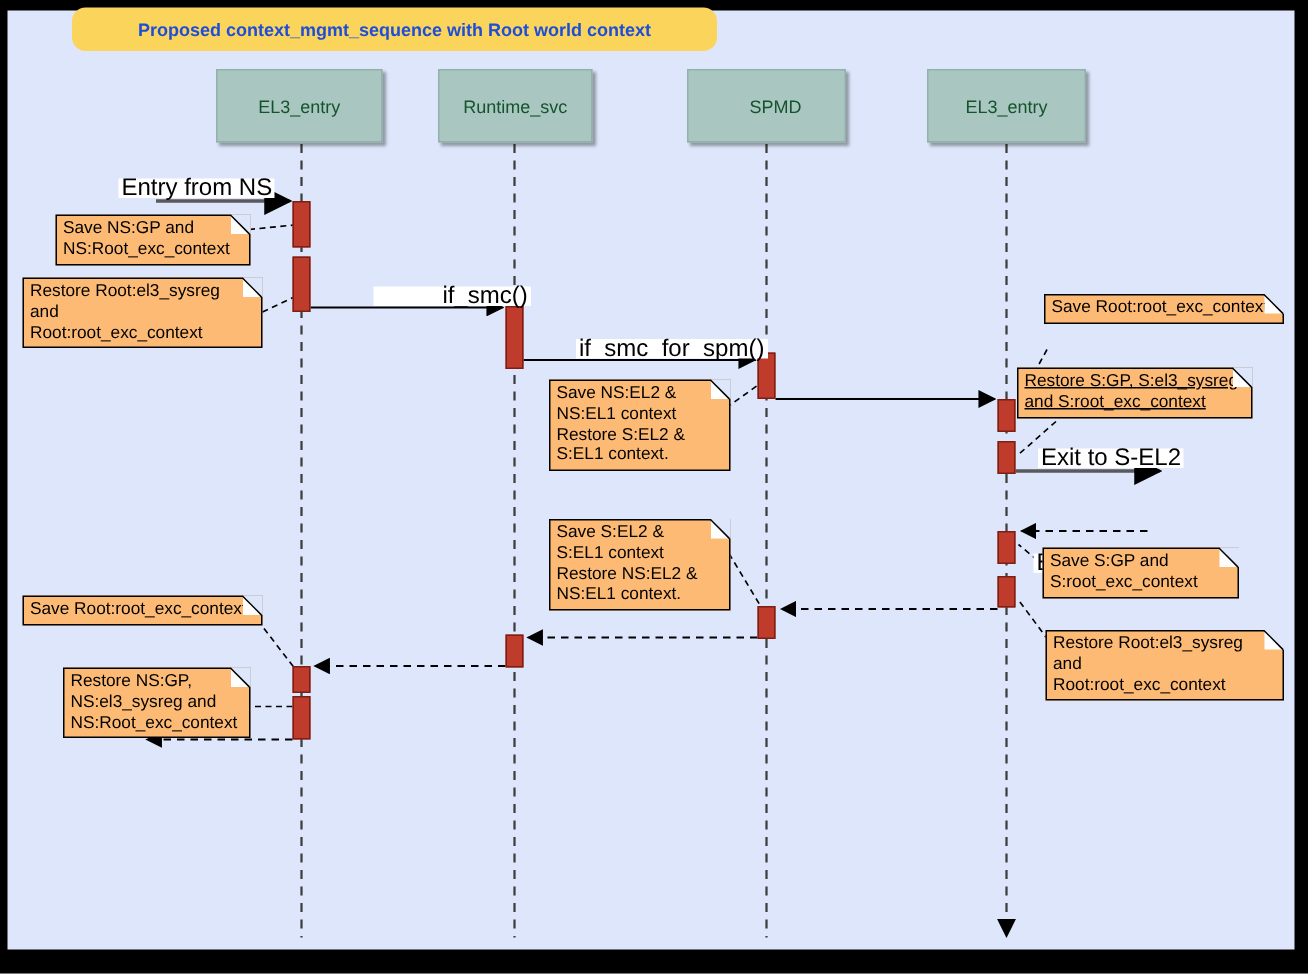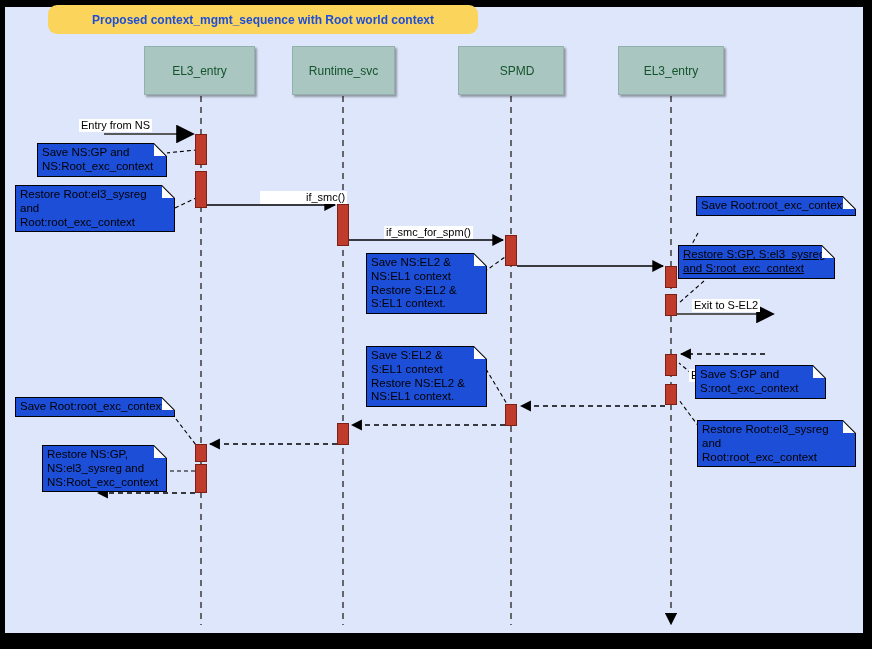--- a/index.html
+++ b/index.html
@@ -27,25 +27,25 @@
     box-shadow:2px 2px 2px rgba(0,0,0,0.35);
     display:flex; align-items:center; justify-content:center;
     font-size:12px; color:#14532d; box-sizing:border-box;
   }
   .act {
     position:absolute; width:12px;
     background:#bf3b2b; border:1.6px solid #7c2015;
     box-sizing:border-box;
   }
   .msg-label {
-    position:absolute; font-size:11px; color:#000;
+    position:absolute; font-size:16px; color:#000;
     background:#ffffff; padding:0 2px; white-space:nowrap; line-height:13px;
   }
   .note {
-    position:absolute; background:#1d4ed8; border:1.4px solid #000;
+    position:absolute; background:#fdba74; border:1.4px solid #000;
     box-sizing:border-box; padding:2px 4px;
     font-size:11.5px; line-height:1.2; color:#000;
   }
   .note-text { white-space:pre-line; }
   .fold {
     position:absolute; top:-1.4px; right:-1.4px; width:0; height:0;
     border-style:solid; border-width:0 13px 13px 0;
     border-color:#dde6fa #dde6fa #ffffff #ffffff;
   }
   .fold::after {
@@ -117,21 +117,21 @@
   <div class="act" style="left:337px; top:204px; height:42px;"></div>
   <div class="act" style="left:337px; top:423px; height:22px;"></div>
   <div class="act" style="left:505px; top:235px; height:31px;"></div>
   <div class="act" style="left:505px; top:404px; height:22px;"></div>
   <div class="act" style="left:665px; top:266px; height:22px;"></div>
   <div class="act" style="left:665px; top:294px; height:22px;"></div>
   <div class="act" style="left:665px; top:354px; height:22px;"></div>
   <div class="act" style="left:665px; top:384px; height:21px;"></div>
 
   <span class="msg-label" style="left:79px;  top:119px;">Entry from NS</span>
-  <span class="msg-label" style="left:260px; top:191px;padding-left:46px;">if_smc()</span>
+  <span class="msg-label" style="left:249px; top:191px;padding-left:46px;">if_smc()</span>
   <span class="msg-label" style="left:384px; top:226px;">if_smc_for_spm()</span>
   <span class="msg-label" style="left:692px; top:299px;">Exit to S-EL2</span>
   <span class="msg-label" style="left:689px; top:337px;margin-top:32px;">Entry from S-EL2</span>
 
   <div class="note" style="left:37px; top:143px; width:130px;">
     <span class="fold"></span>
     <div class="note-text">Save NS:GP and
 NS:Root_exc_context</div>
   </div>
   <div class="note" style="left:15px; top:185px; width:160px;">

